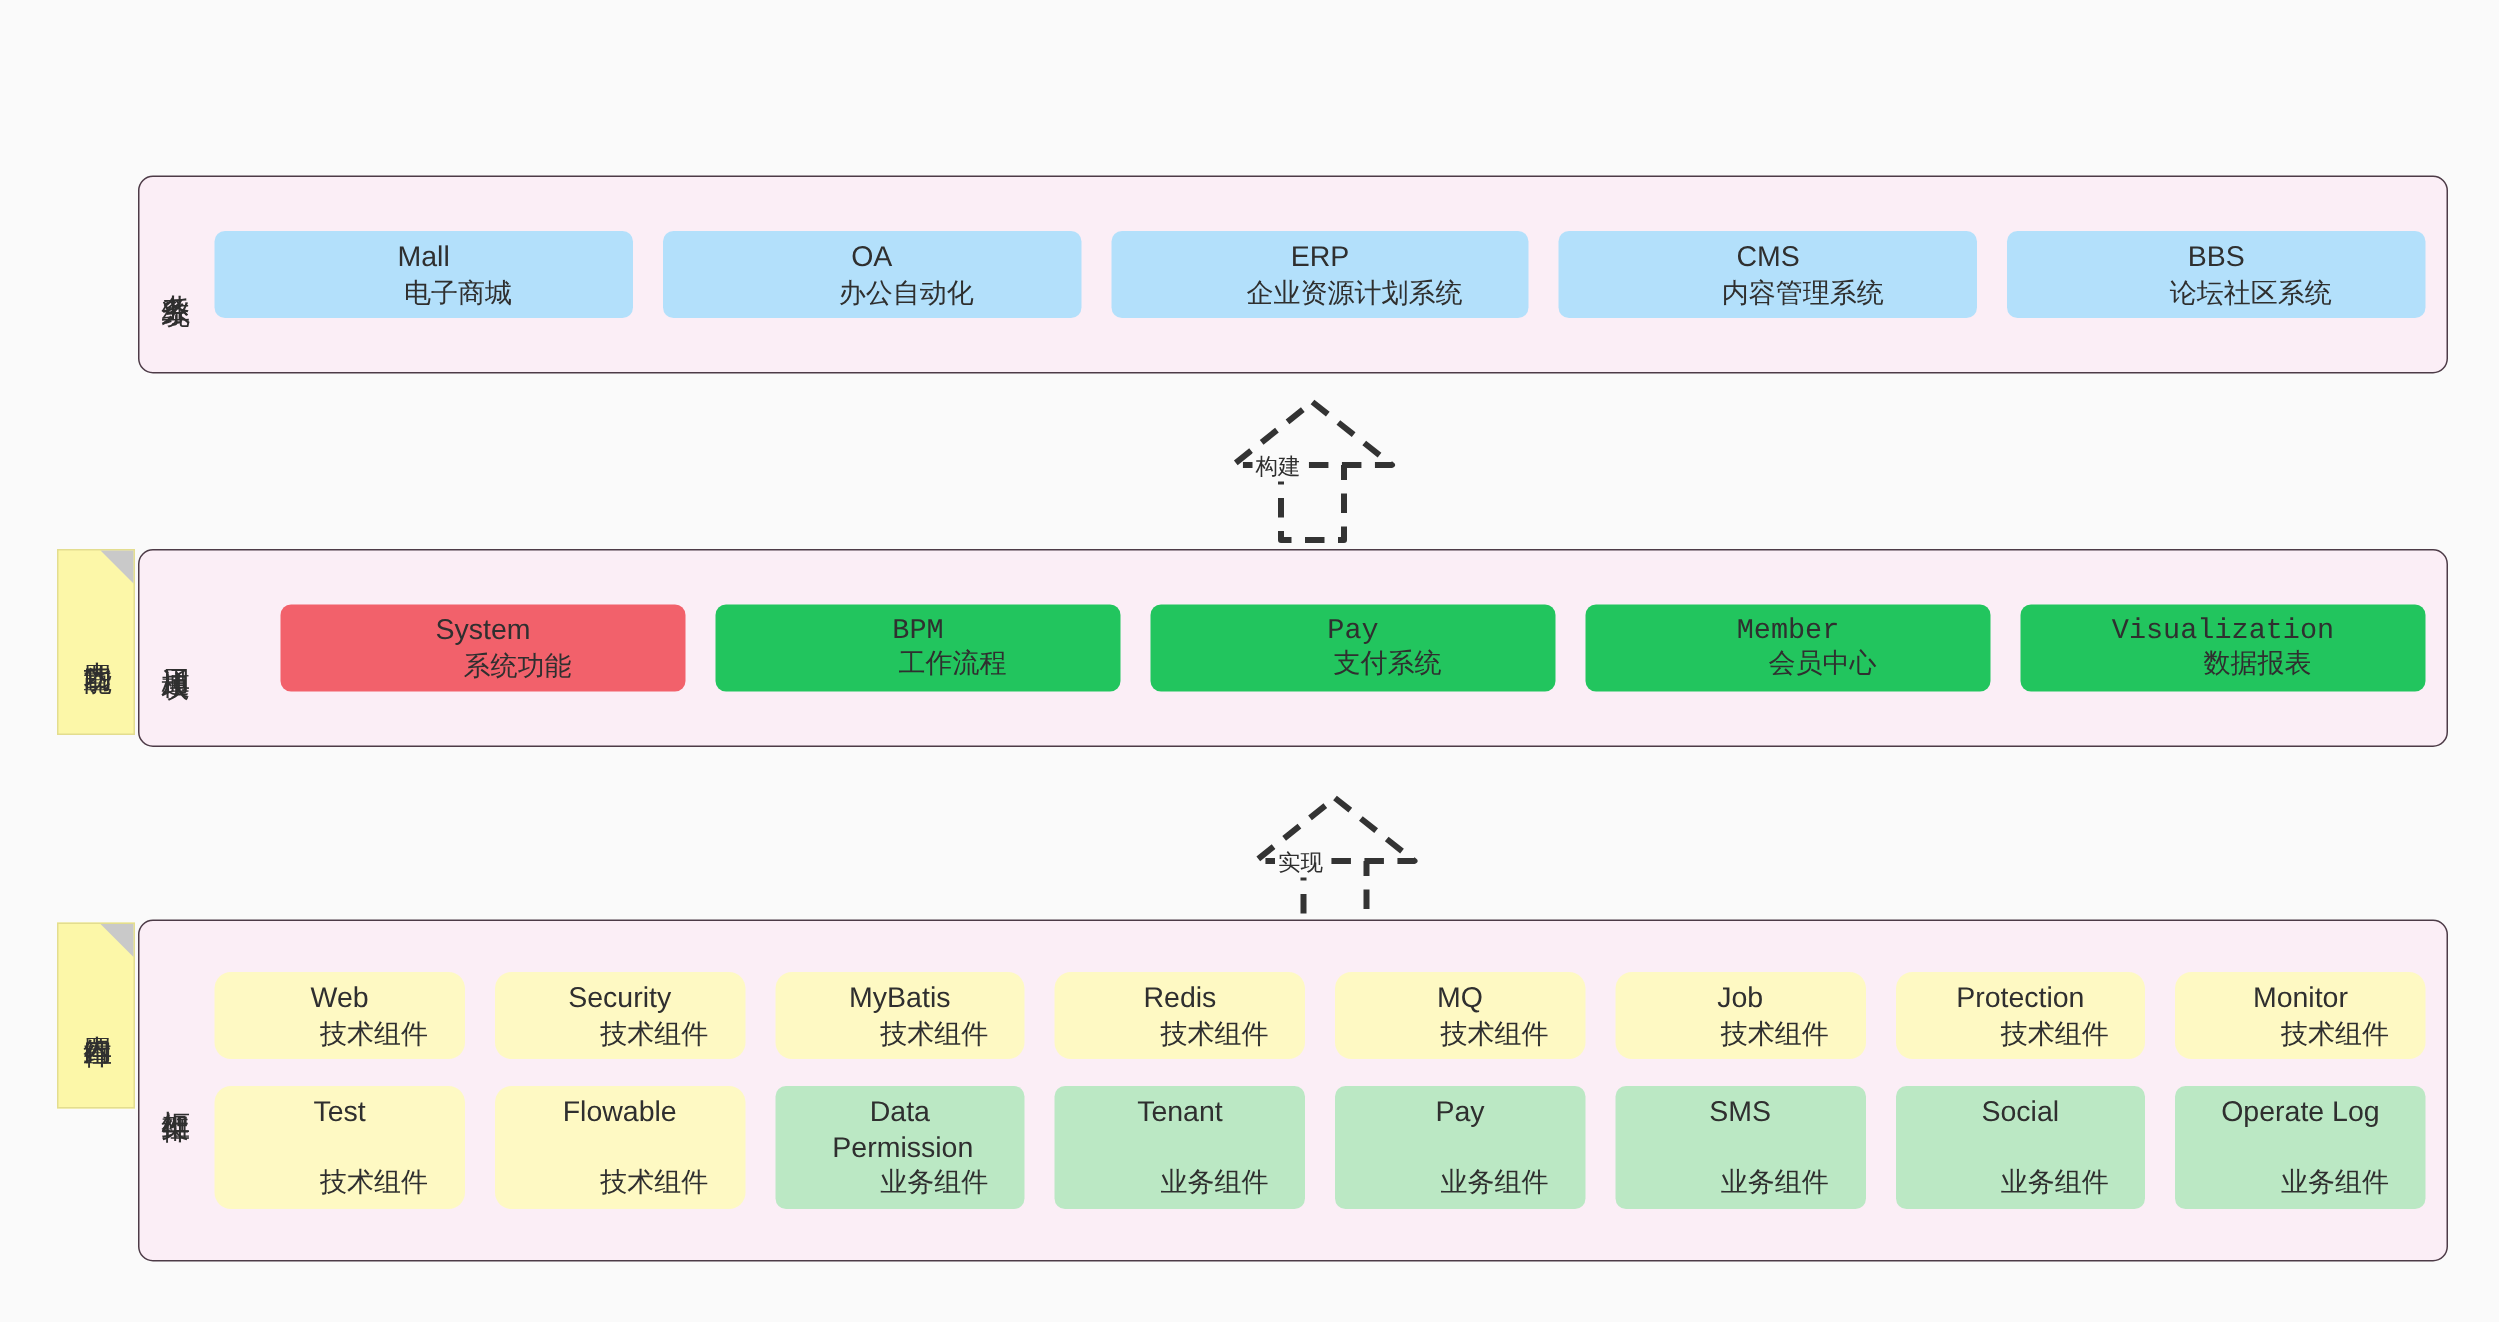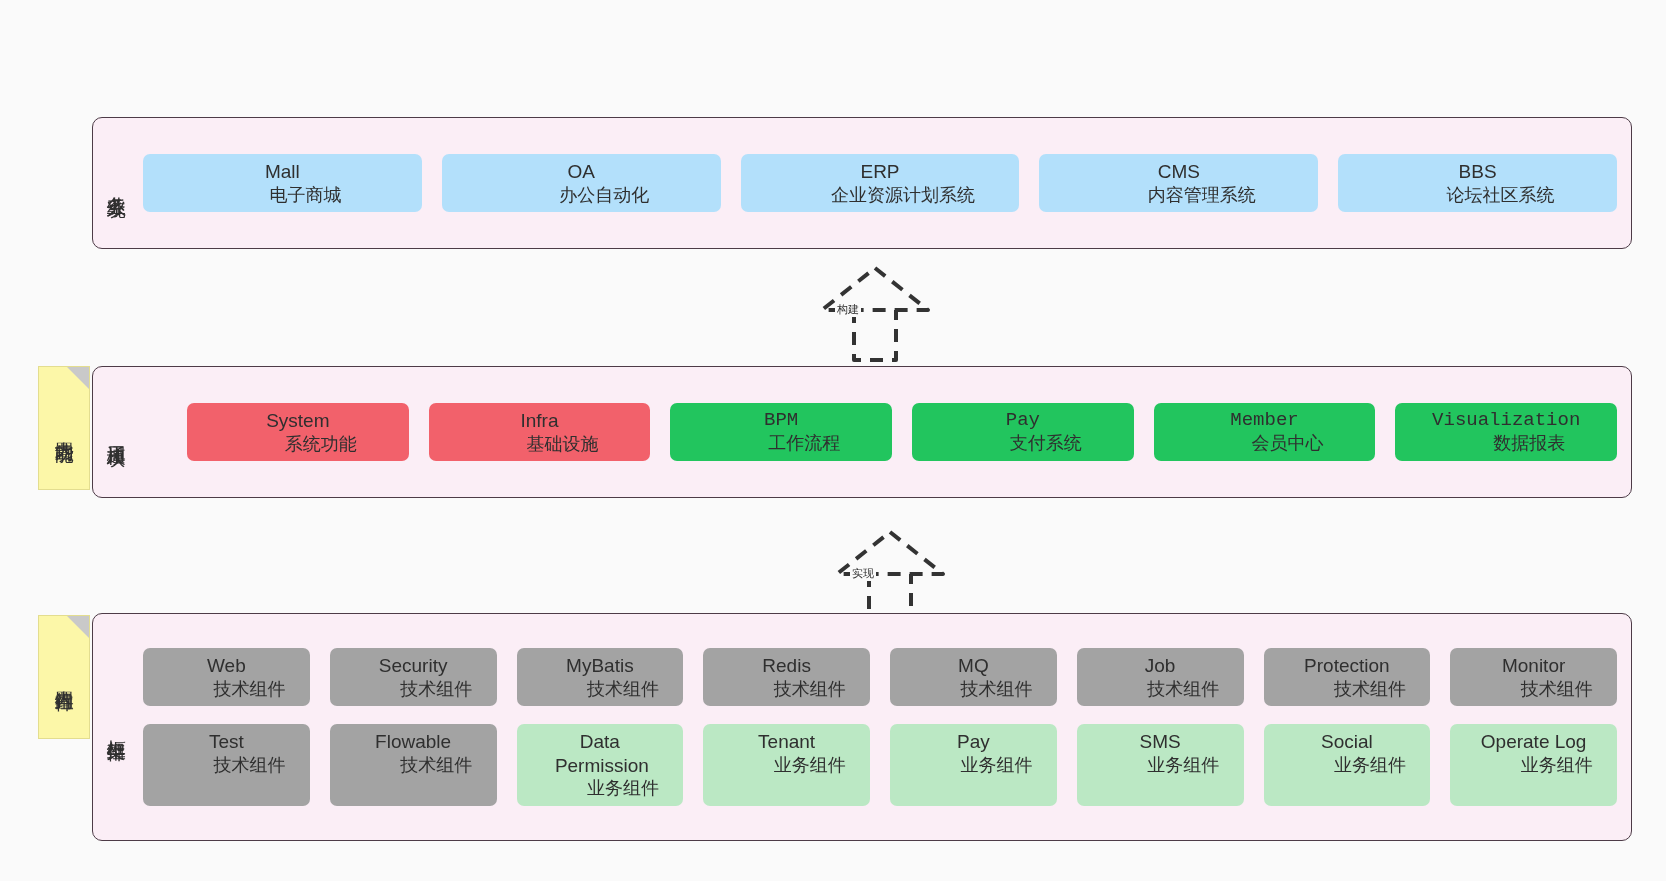--- a/index.html
+++ b/index.html
@@ -47,34 +47,34 @@
     display: flex;
     gap: 20px;
     align-items: stretch;
   }
   .card {
     flex: 1 1 0;
     border-radius: 7px;
     display: flex;
     flex-direction: column;
     align-items: center;
-    justify-content: flex-start;
+    justify-content: space-between;
     text-align: center;
     color: #2f2f2f;
     line-height: 1.24;
     padding: 6px 4px;
   }
   .card .t { font-size: 19px; }
   .card .s { font-size: 18px; margin-left: 46px; }
 
   
   .c-blue       { background: #b3e0fb; }
   .c-red        { background: #f2616b; }
   .c-pink       { background: #22c55e; font-family: Liberation Mono, monospace; }
-  .c-green      { background: #a3a3a3; }
+  .c-green      { background: #fef9c3; border-radius: 11px; }
   .c-lightgreen { background: #bbe8c4; }
 
   
   .note {
     position: absolute;
     background: #fcf7a8;
     border: 1px solid #e3dd8f;
     font-size: 19px;
     color: #2f2f2f;
     letter-spacing: 1px;
@@ -93,21 +93,21 @@
     width: 0; height: 0;
     border-left: 22px solid transparent;
     border-top: 22px solid #c9c9c9;
   }
 
   
   .arrow { position: absolute; }
   .arrow svg { display: block; overflow: visible; }
   .arrow-label {
     position: absolute;
-    font-size: 11px;
+    font-size: 15px;
     color: #2f2f2f;
     background: #fafafa;
     padding: 0 2px;
     white-space: nowrap;
   }
 </style>
 </head>
 <body>
 
 <div id="canvas">
@@ -153,24 +153,20 @@
   </div>
 
   <div class="layer" id="layer-1" style="left:92px; top:366px; width:1540px; height:132px;gap:44px;">
     <div class="layer-title">通用模块</div>
     <div class="layer-body">
       <div class="row">
         <div class="card c-red">
           <span class="t">System</span>
           <span class="s">系统功能</span>
         </div>
-        <div class="card c-red">
-          <span class="t">Infra</span>
-          <span class="s">基础设施</span>
-        </div>
         <div class="card c-pink">
           <span class="t">BPM</span>
           <span class="s">工作流程</span>
         </div>
         <div class="card c-pink">
           <span class="t">Pay</span>
           <span class="s">支付系统</span>
         </div>
         <div class="card c-pink">
           <span class="t">Member</span>

